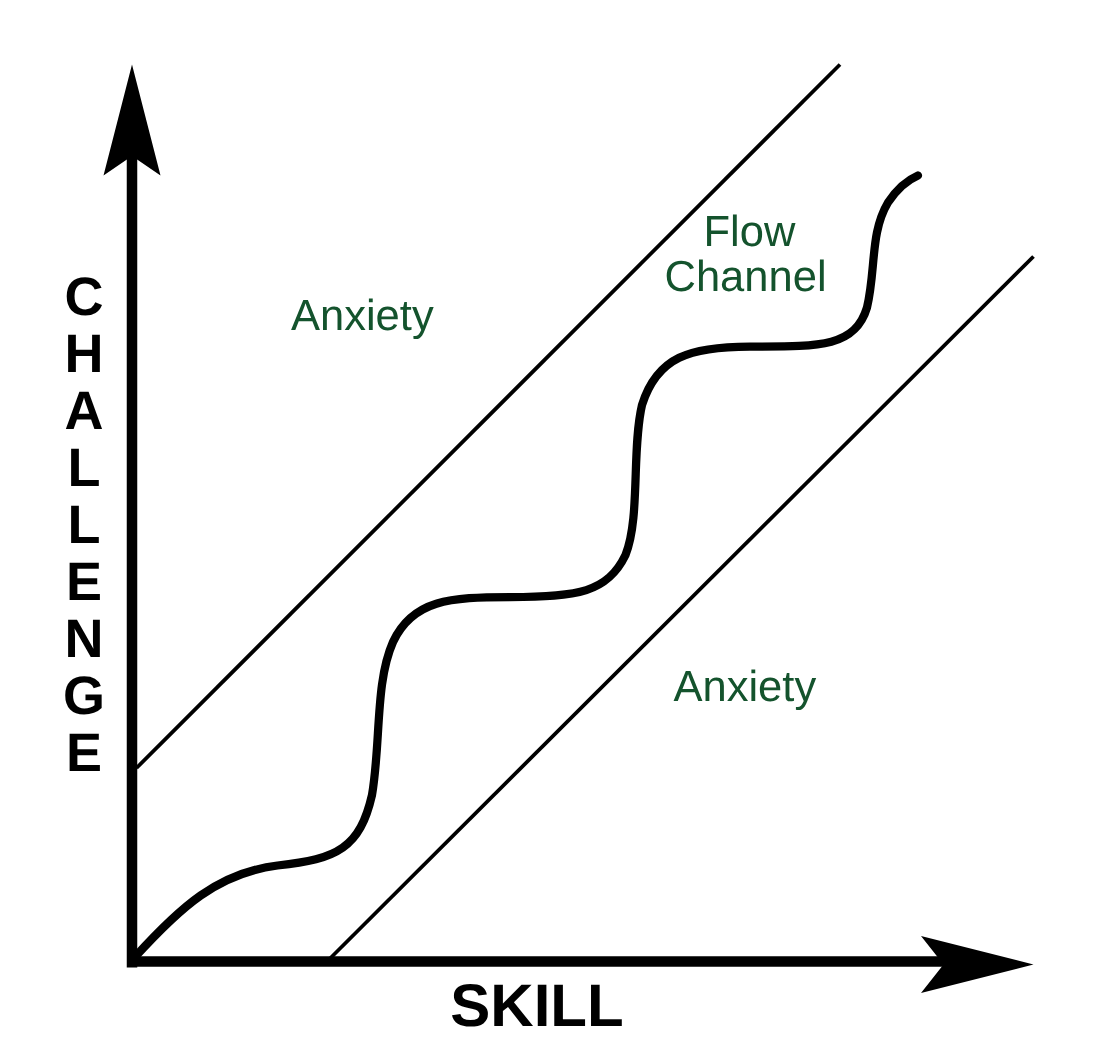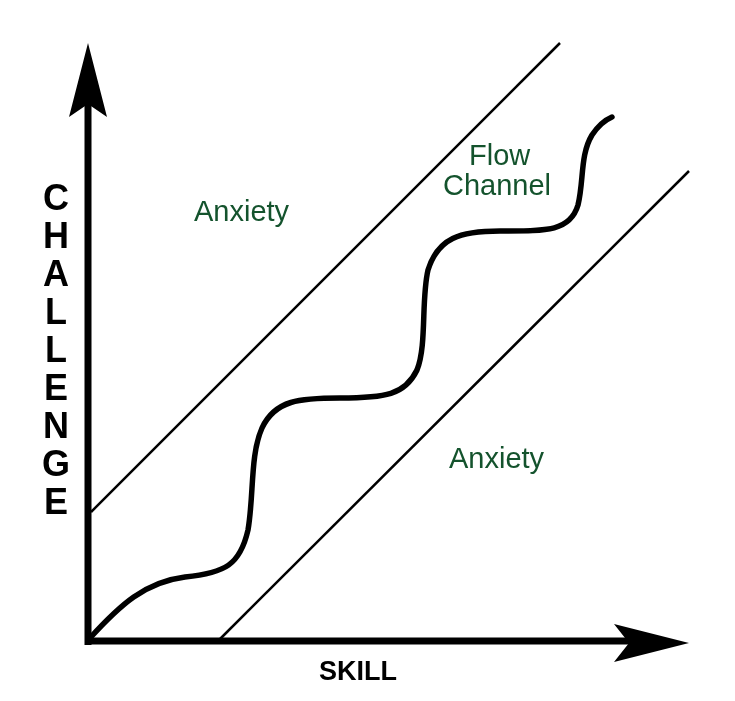--- a/index.html
+++ b/index.html
@@ -33,21 +33,21 @@
       color: #000;
     }
     .xlabel {
       position: absolute;
       left: 298px;
       top: 651px;
       width: 120px;
       text-align: center;
       font-family: "Liberation Sans", sans-serif;
       font-weight: bold;
-      font-size: 27px;
+      font-size: 40px;
       line-height: 40px;
       color: #000;
     }
     .region-label {
       position: absolute;
       font-family: "Liberation Sans", sans-serif;
       font-size: 29px;
       line-height: 30px;
       color: #14532d;
       white-space: nowrap;

